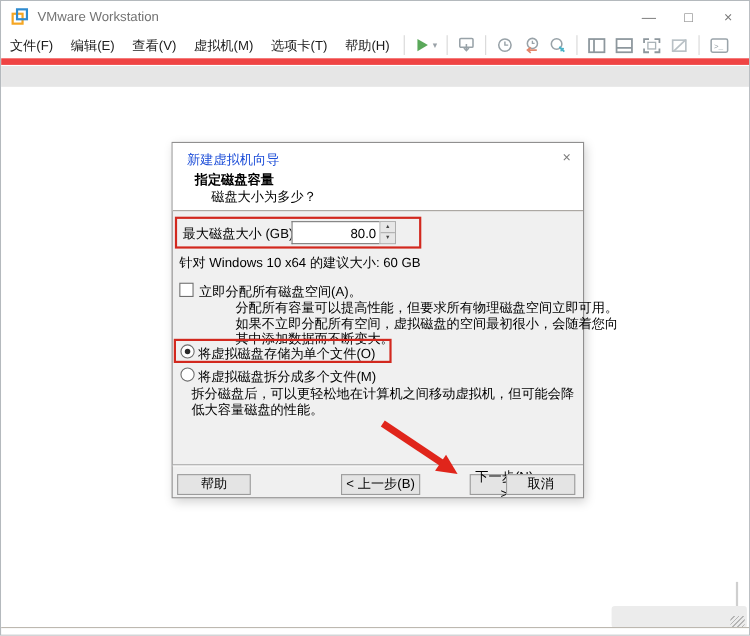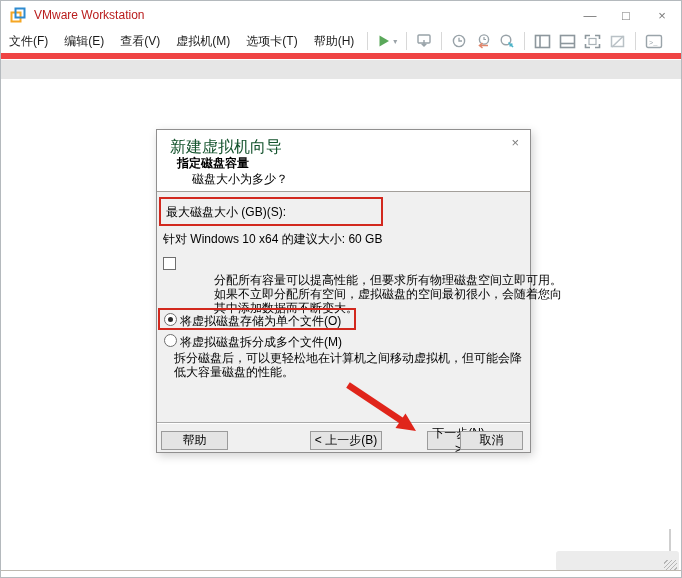--- a/index.html
+++ b/index.html
@@ -5,21 +5,21 @@
   * { margin:0; padding:0; box-sizing:border-box; }
   html,body { background:#fff; }
   body { font-family:"Liberation Sans",sans-serif; }
   .window { position:relative; width:682px; height:578px; background:#fff;
             border:1px solid #b4b9bd; overflow:hidden; }
 
   
   .titlebar { position:absolute; top:0; left:0; right:0; height:28px; background:#fff;
               display:flex; align-items:center; }
   .app-icon { margin-left:9px; width:16px; height:16px; flex:0 0 auto; }
-  .title-text { margin-left:8px; font-size:12px; color:#b91c1c; }
+  .title-text { margin-left:8px; font-size:12px; color:#737373; }
   .win-controls { position:absolute; right:1px; top:0; height:28px; display:flex; }
   .win-btn { width:36px; height:28px; display:flex; align-items:center; justify-content:center;
              color:#7a7a7a; font-size:13px; cursor:default; }
 
   
   .menubar { position:absolute; top:28px; left:0; right:0; height:30px; background:#fff;
              display:flex; align-items:center; font-size:12px; color:#1b1b1b;
              border-bottom:6px solid #ef4444; }
   .menu-item { padding:0 8px; white-space:nowrap; }
   .tsep { width:1px; height:18px; background:#d8d8d8; margin:0 5px; flex:0 0 auto; }
@@ -37,21 +37,21 @@
   .artifact-line { position:absolute; left:668px; top:528px; width:2px; height:23px; background:#cfcfcf; }
   .resize-grip { position:absolute; right:4px; bottom:7px; width:13px; height:10px;
     background:repeating-linear-gradient(135deg, transparent 0 2px, #b5b5b5 2px 3px); }
 
   
   .dialog { position:absolute; left:155px; top:128px; width:375px; height:324px;
             background:#f0f0f0; border:1px solid #908f8f; box-shadow:2px 3px 9px rgba(0,0,0,.18);
             font-size:12px; color:#000; z-index:5; }
   .dlg-head { position:absolute; top:0; left:0; width:100%; height:62px; background:#fff;
               border-bottom:1px solid #a39f9a; }
-  .dlg-title { position:absolute; top:7px; left:13px; font-size:16px; color:#14532d; }
+  .dlg-title { position:absolute; top:7px; left:13px; font-size:12px; color:#1d4ed8; }
   .dlg-close { position:absolute; top:5px; right:11px; color:#7c7c7c; font-size:13px; }
   .dlg-h1 { position:absolute; top:25px; left:20px; font-weight:bold; }
   .dlg-h2 { position:absolute; top:41px; left:35px; }
 
   .abs { position:absolute; }
   .redbox { position:absolute; border:2px solid #d2281e; z-index:6; pointer-events:none; }
   .redbox1 { left:2px; top:67px; width:224px; height:29px; }
   .redbox2 { left:1px; top:178px; width:198px; height:22px; }
 
   .spin-wrap { position:absolute; left:108px; top:71px; width:95px; height:21px; display:flex; }
@@ -194,24 +194,32 @@
   <div class="dialog">
     <div class="dlg-head">
       <span class="dlg-title">新建虚拟机向导</span>
       <span class="dlg-close">×</span>
       <span class="dlg-h1">指定磁盘容量</span>
       <span class="dlg-h2">磁盘大小为多少？</span>
     </div>
 
     <span class="abs" style="left:9px; top:74px;">最大磁盘大小 (GB)(S):</span>
 
+    <div class="spin-wrap">
+      <input class="spin-input" type="text" value="80.0" style="">
+      <div class="spin-btns">
+        <div class="spin-btn">▲</div>
+        <div class="spin-btn">▼</div>
+      </div>
+    </div>
 
     <span class="abs" style="left:6px; top:101px;">针对 Windows 10 x64 的建议大小: 60 GB</span>
 
     <span class="chk" style="left:6px; top:127px;"></span>
+    <span class="abs" style="left:24px; top:127px;">立即分配所有磁盘空间(A)。</span>
     <span class="abs note" style="left:17px; top:143px; width:353px;margin-left:40px;">分配所有容量可以提高性能，但要求所有物理磁盘空间立即可用。如果不立即分配所有空间，虚拟磁盘的空间最初很小，会随着您向其中添加数据而不断变大。</span>
 
     <span class="radio sel" style="left:7px; top:183px;"></span>
     <span class="abs" style="left:23px; top:183px;">将虚拟磁盘存储为单个文件(O)</span>
 
     <span class="radio" style="left:7px; top:204px;"></span>
     <span class="abs note" style="left:17px; top:221px; width:353px;">拆分磁盘后，可以更轻松地在计算机之间移动虚拟机，但可能会降低大容量磁盘的性能。</span>
 
     <span class="abs" style="left:23px; top:204px;">将虚拟磁盘拆分成多个文件(M)</span>
 

